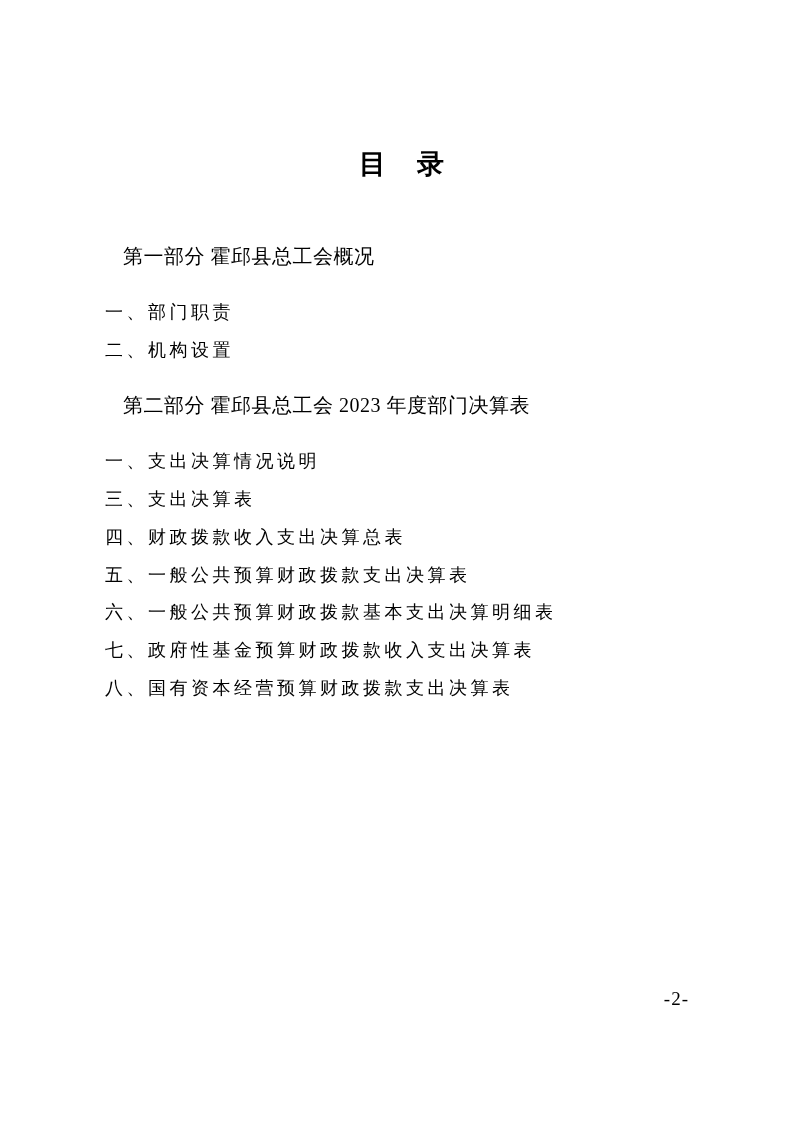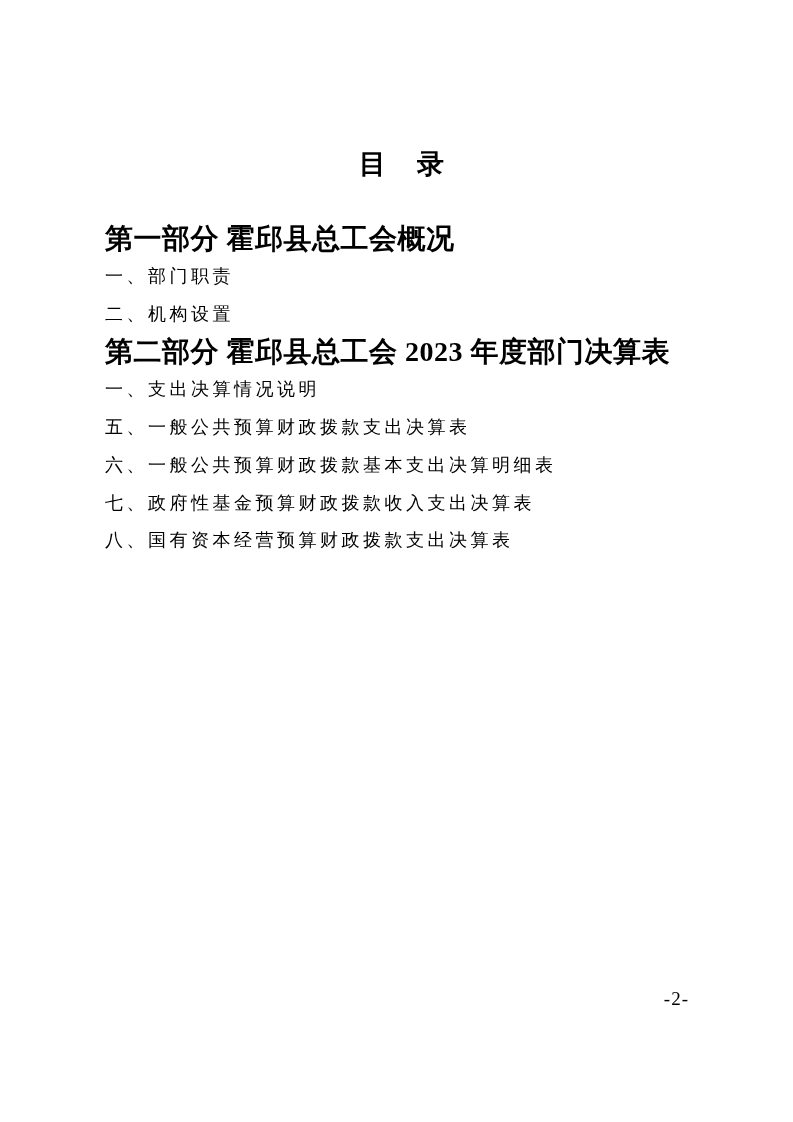--- a/index.html
+++ b/index.html
@@ -33,23 +33,23 @@
     letter-spacing: 2px;
     line-height: 32px;
   }
   .toc {
     position: absolute;
     top: 220px;
     left: 105px;
     width: 600px;
   }
   .sec-heading {
-    margin: 0;
-    font-size: 28px;
-    font-weight: bold;
+    margin: 18px;
+    font-size: 20px;
+    font-weight: normal;
     letter-spacing: 0.5px;
     line-height: 37.8px;
     white-space: nowrap;
   }
   .toc-item {
     margin: 0;
     font-size: 18px;
     font-weight: normal;
     letter-spacing: 3.5px;
     line-height: 37.8px;
@@ -75,20 +75,22 @@
 
     <section>
       <h2 class="sec-heading">第一部分 霍邱县总工会概况</h2>
       <p class="toc-item">一、部门职责</p>
       <p class="toc-item">二、机构设置</p>
     </section>
 
     <section>
       <h2 class="sec-heading">第二部分 霍邱县总工会 2023 年度部门决算表</h2>
       <p class="toc-item">一、支出决算情况说明</p>
+      <p class="toc-item">三、支出决算表</p>
+      <p class="toc-item">四、财政拨款收入支出决算总表</p>
       <p class="toc-item">五、一般公共预算财政拨款支出决算表</p>
       <p class="toc-item">六、一般公共预算财政拨款基本支出决算明细表</p>
       <p class="toc-item">七、政府性基金预算财政拨款收入支出决算表</p>
       <p class="toc-item">八、国有资本经营预算财政拨款支出决算表</p>
     </section>
 
 
   </main>
 
   <div class="page-number">-2-</div>

